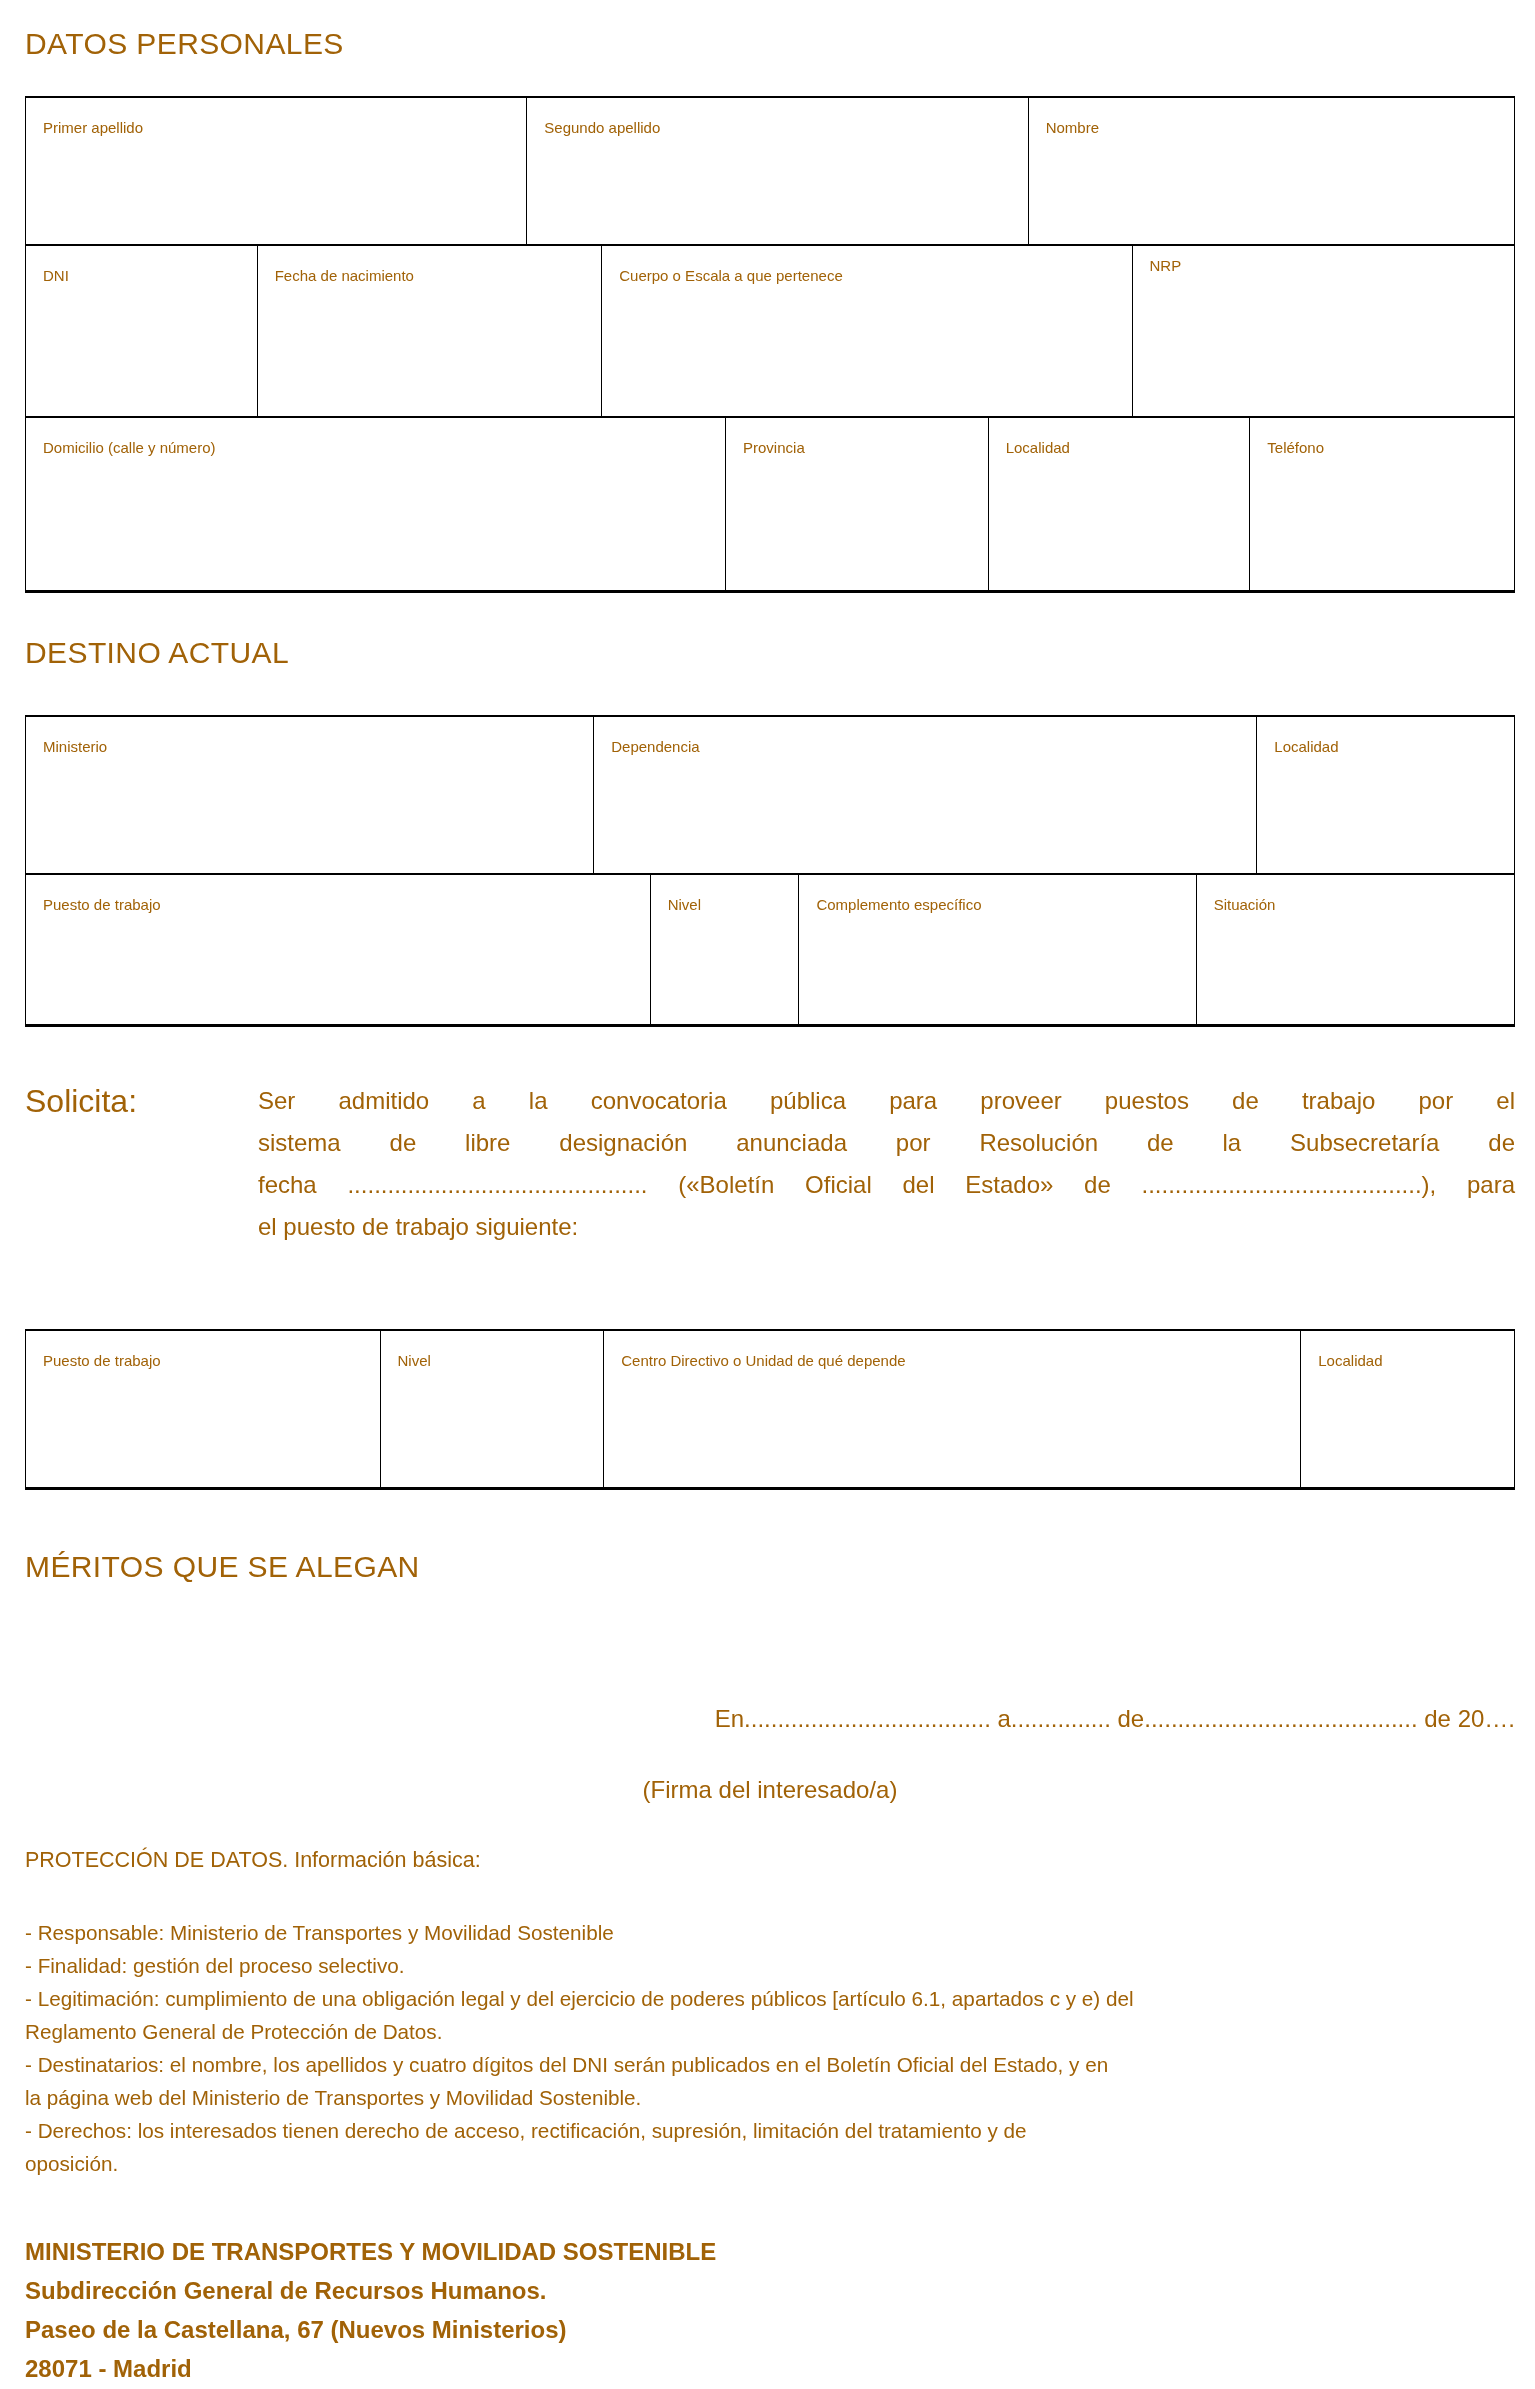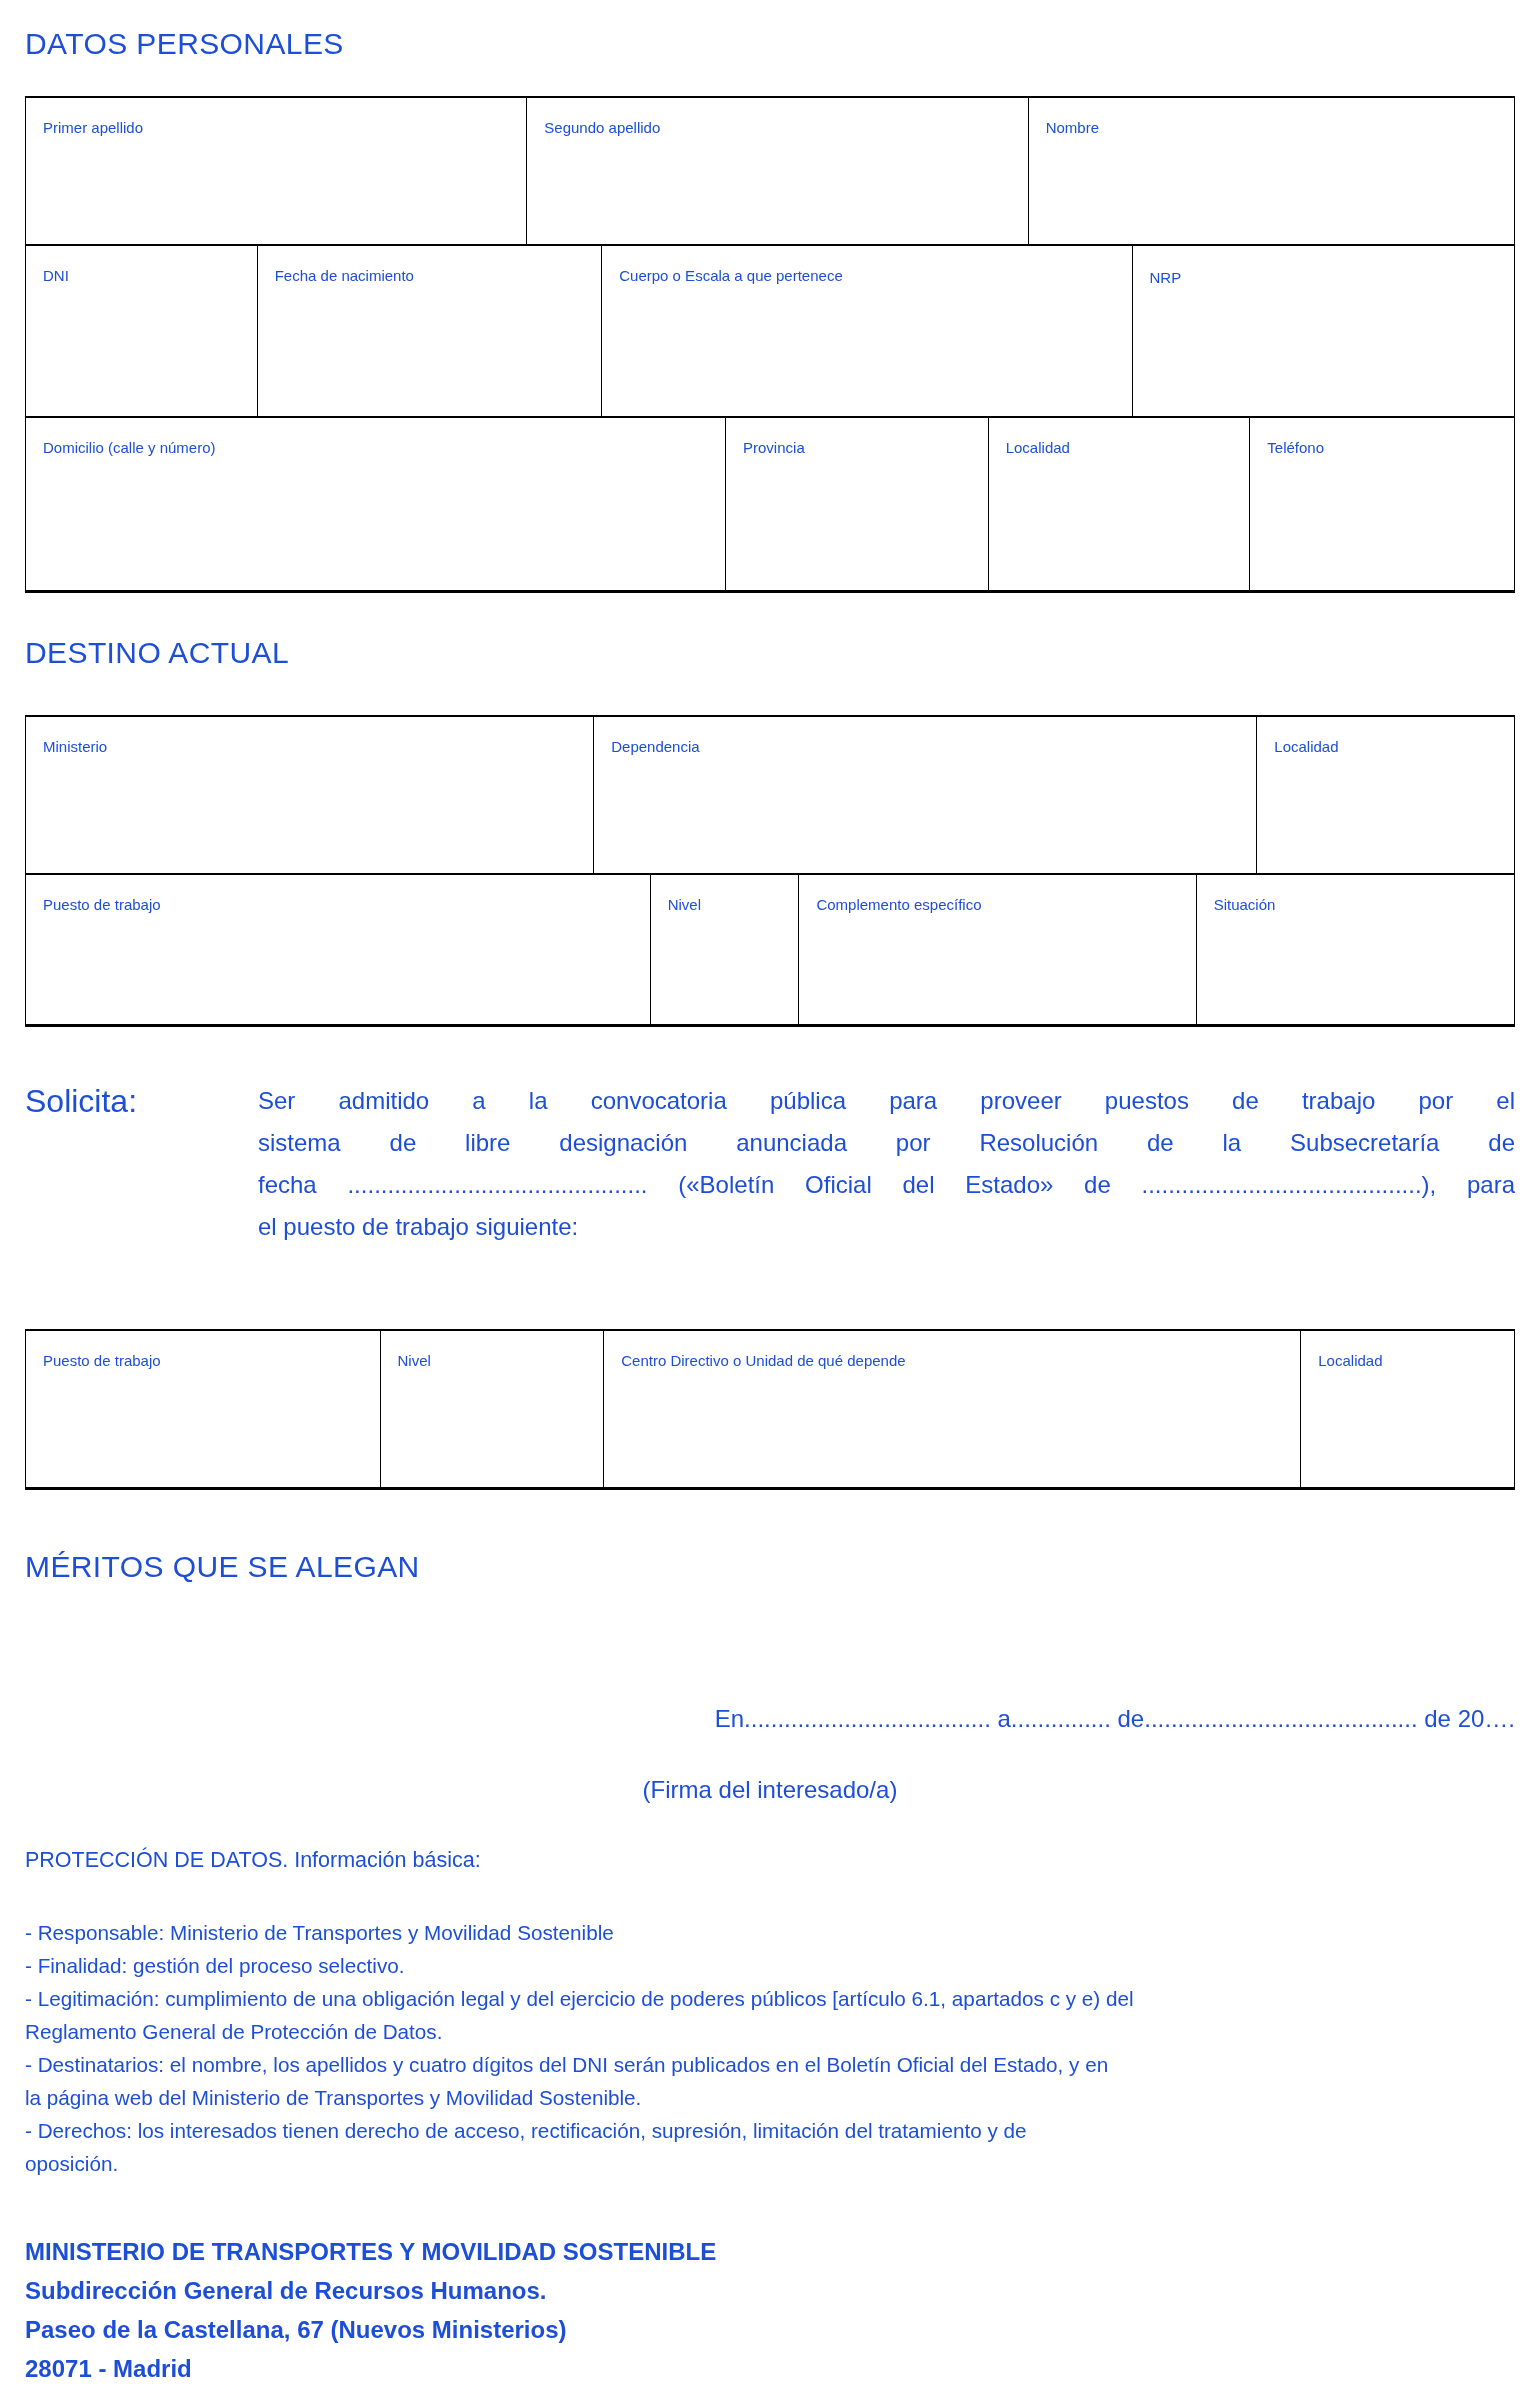--- a/index.html
+++ b/index.html
@@ -1,37 +1,37 @@
 <!DOCTYPE html>
 <html style="font-size:13.8px"><head>
 <meta charset="utf-8">
 <style>
   html,body{margin:0;padding:0;background:#fff;}
   .page{
-    width:1536px;height:2389px;background:#ffffff;color:#1d4ed8;
+    width:1536px;height:2389px;background:#ffffff;color:#a16207;
     font-family:"Liberation Sans",sans-serif;position:relative;overflow:hidden;
   }
   .content{padding:26px 20.7px 0 25px;}
   .section-title{
     font-size:30px;line-height:36px;font-weight:400;letter-spacing:0.4px;
   }
   .title-destino{margin-top:42px;}
   .title-meritos{margin-top:59px;}
 
   
   .tbl{width:1490px;}
   .trow{display:flex;border:1.7px solid #000;box-sizing:border-box;}
   .tbl .trow:first-child{border-top-width:2.6px;}
   .tbl .trow:last-child{border-bottom-width:3.4px;}
   .cell{
     box-sizing:border-box;border-right:1.7px solid #000;
     padding:17px 8.6px 0 17px;font-size:15px;line-height:26px;
   }
   .cell:last-child{border-right:none;}
-  .cell.tight-top{padding-top:19px;}
+  .cell.tight-top{padding-top:7px;}
   .tbl-personal{margin-top:34px;}
   .tbl-destino{margin-top:44px;}
   .tbl-puesto{margin-top:81px;}
 
   .solicita{display:flex;margin-top:53px;width:1490px;}
   .solicita-label{flex:none;width:233px;font-size:32px;line-height:42px;}
   .solicita-body{flex:1;font-size:24px;line-height:42px;}
   .jline{text-align:justify;text-align-last:justify;}
   .lastline{text-align:left;}
 

